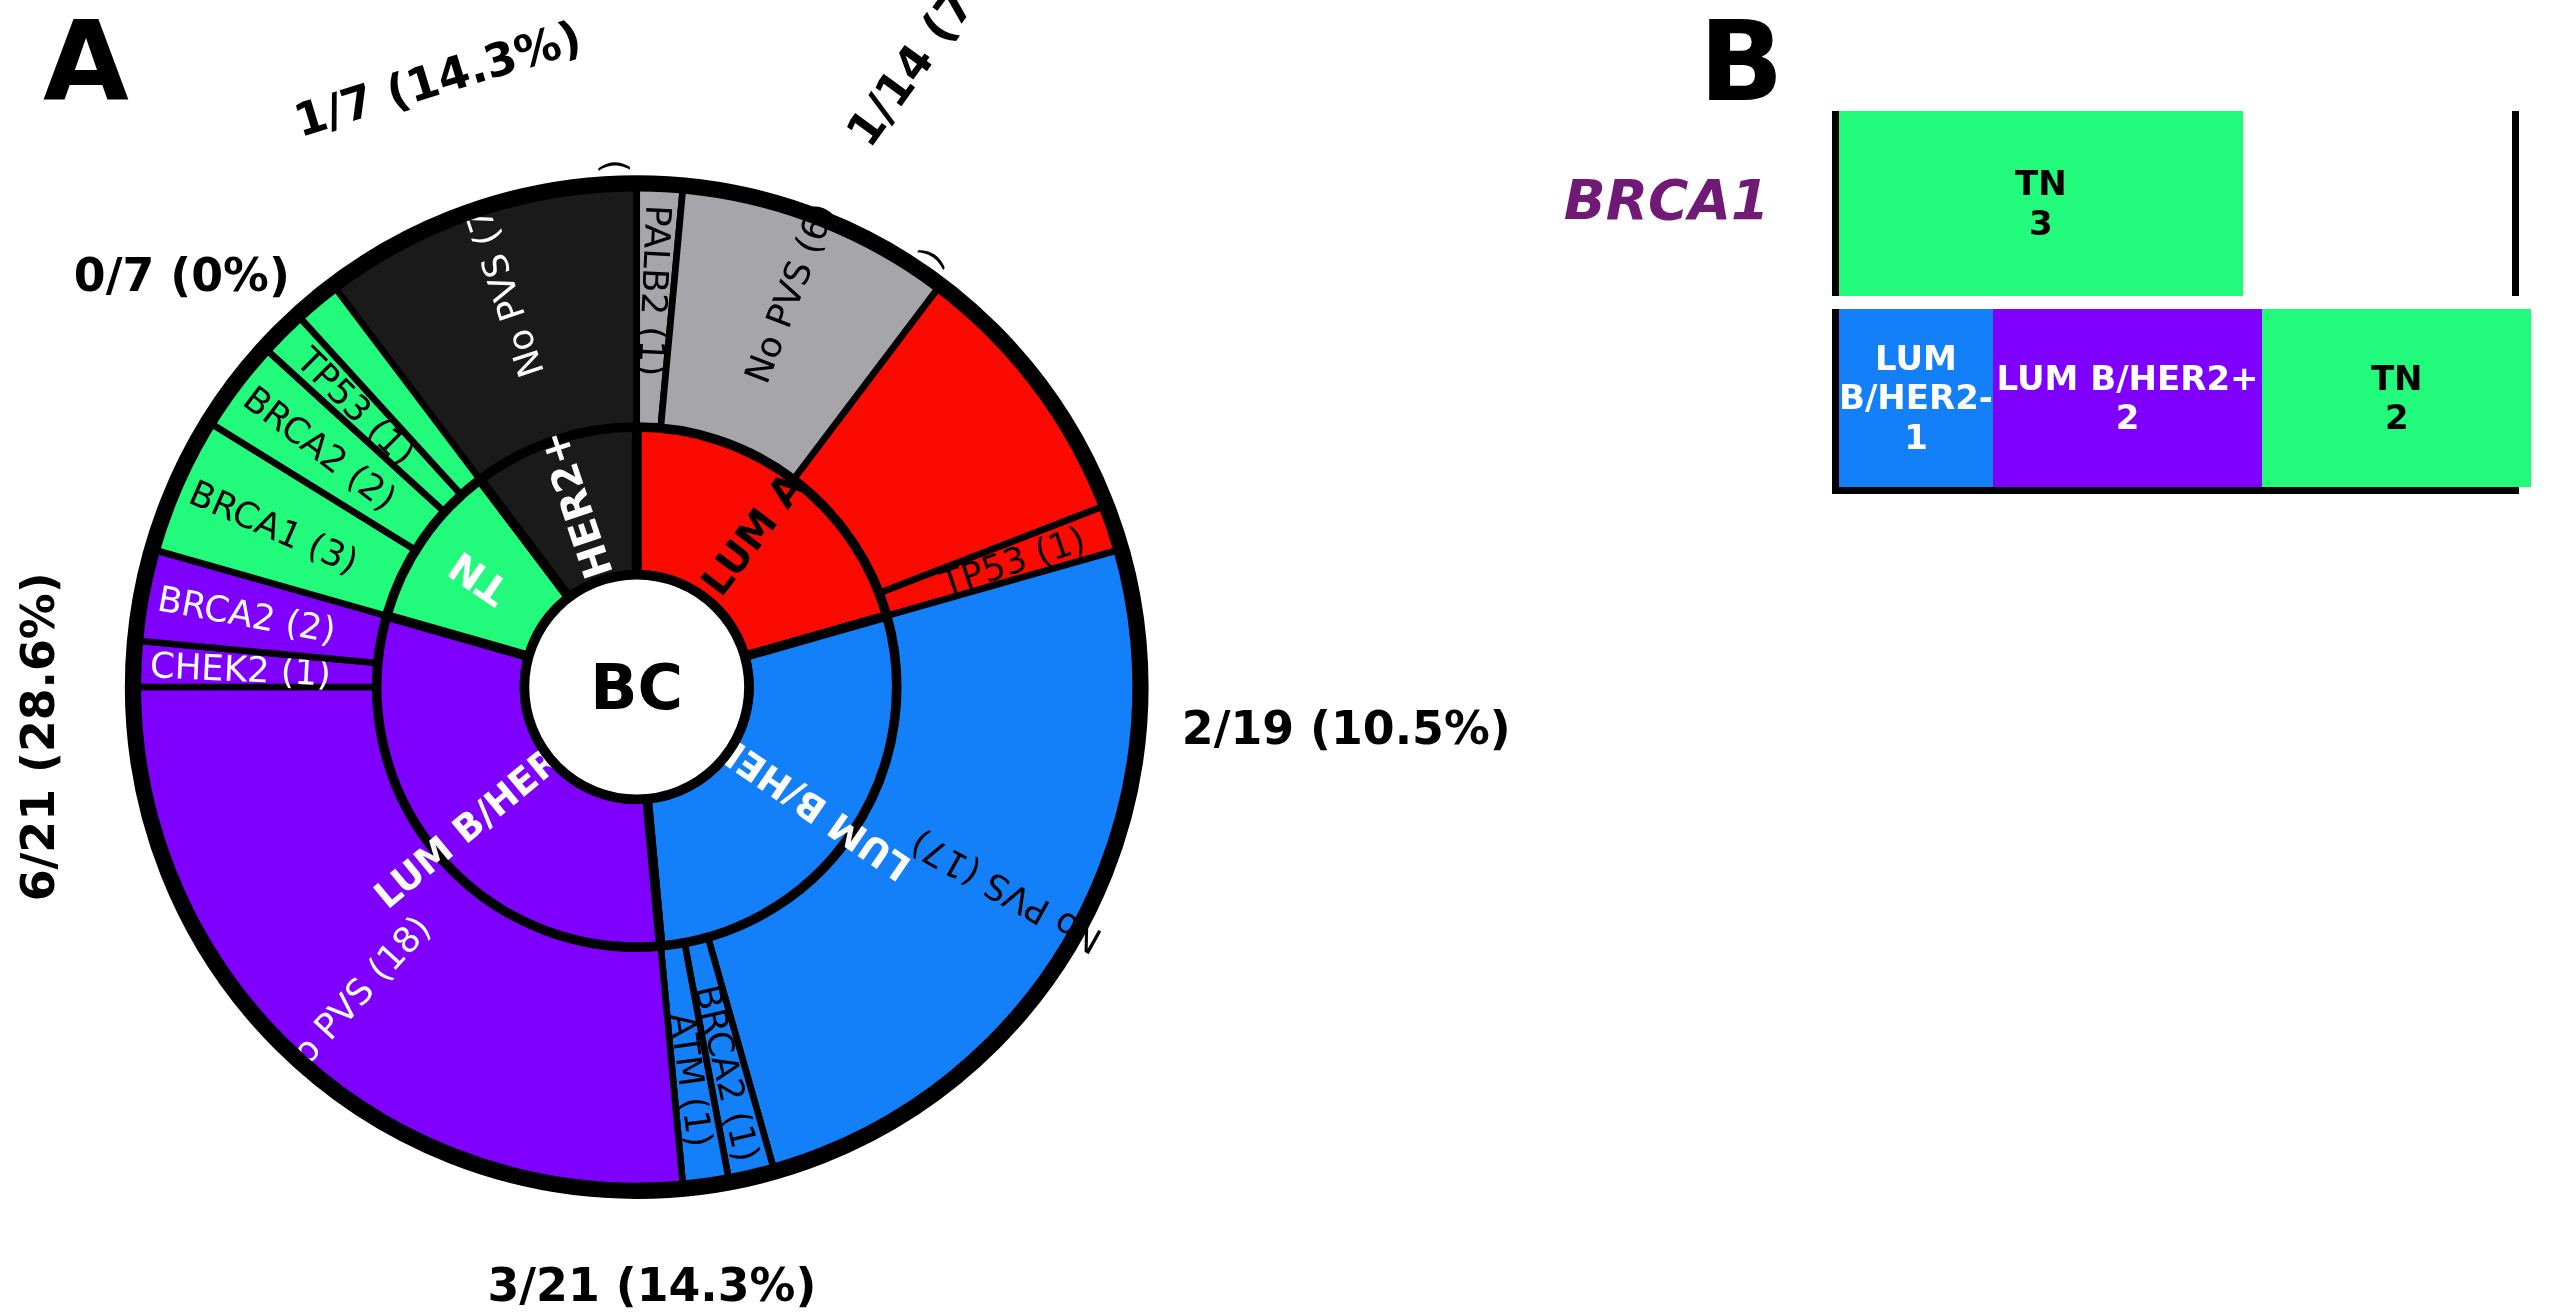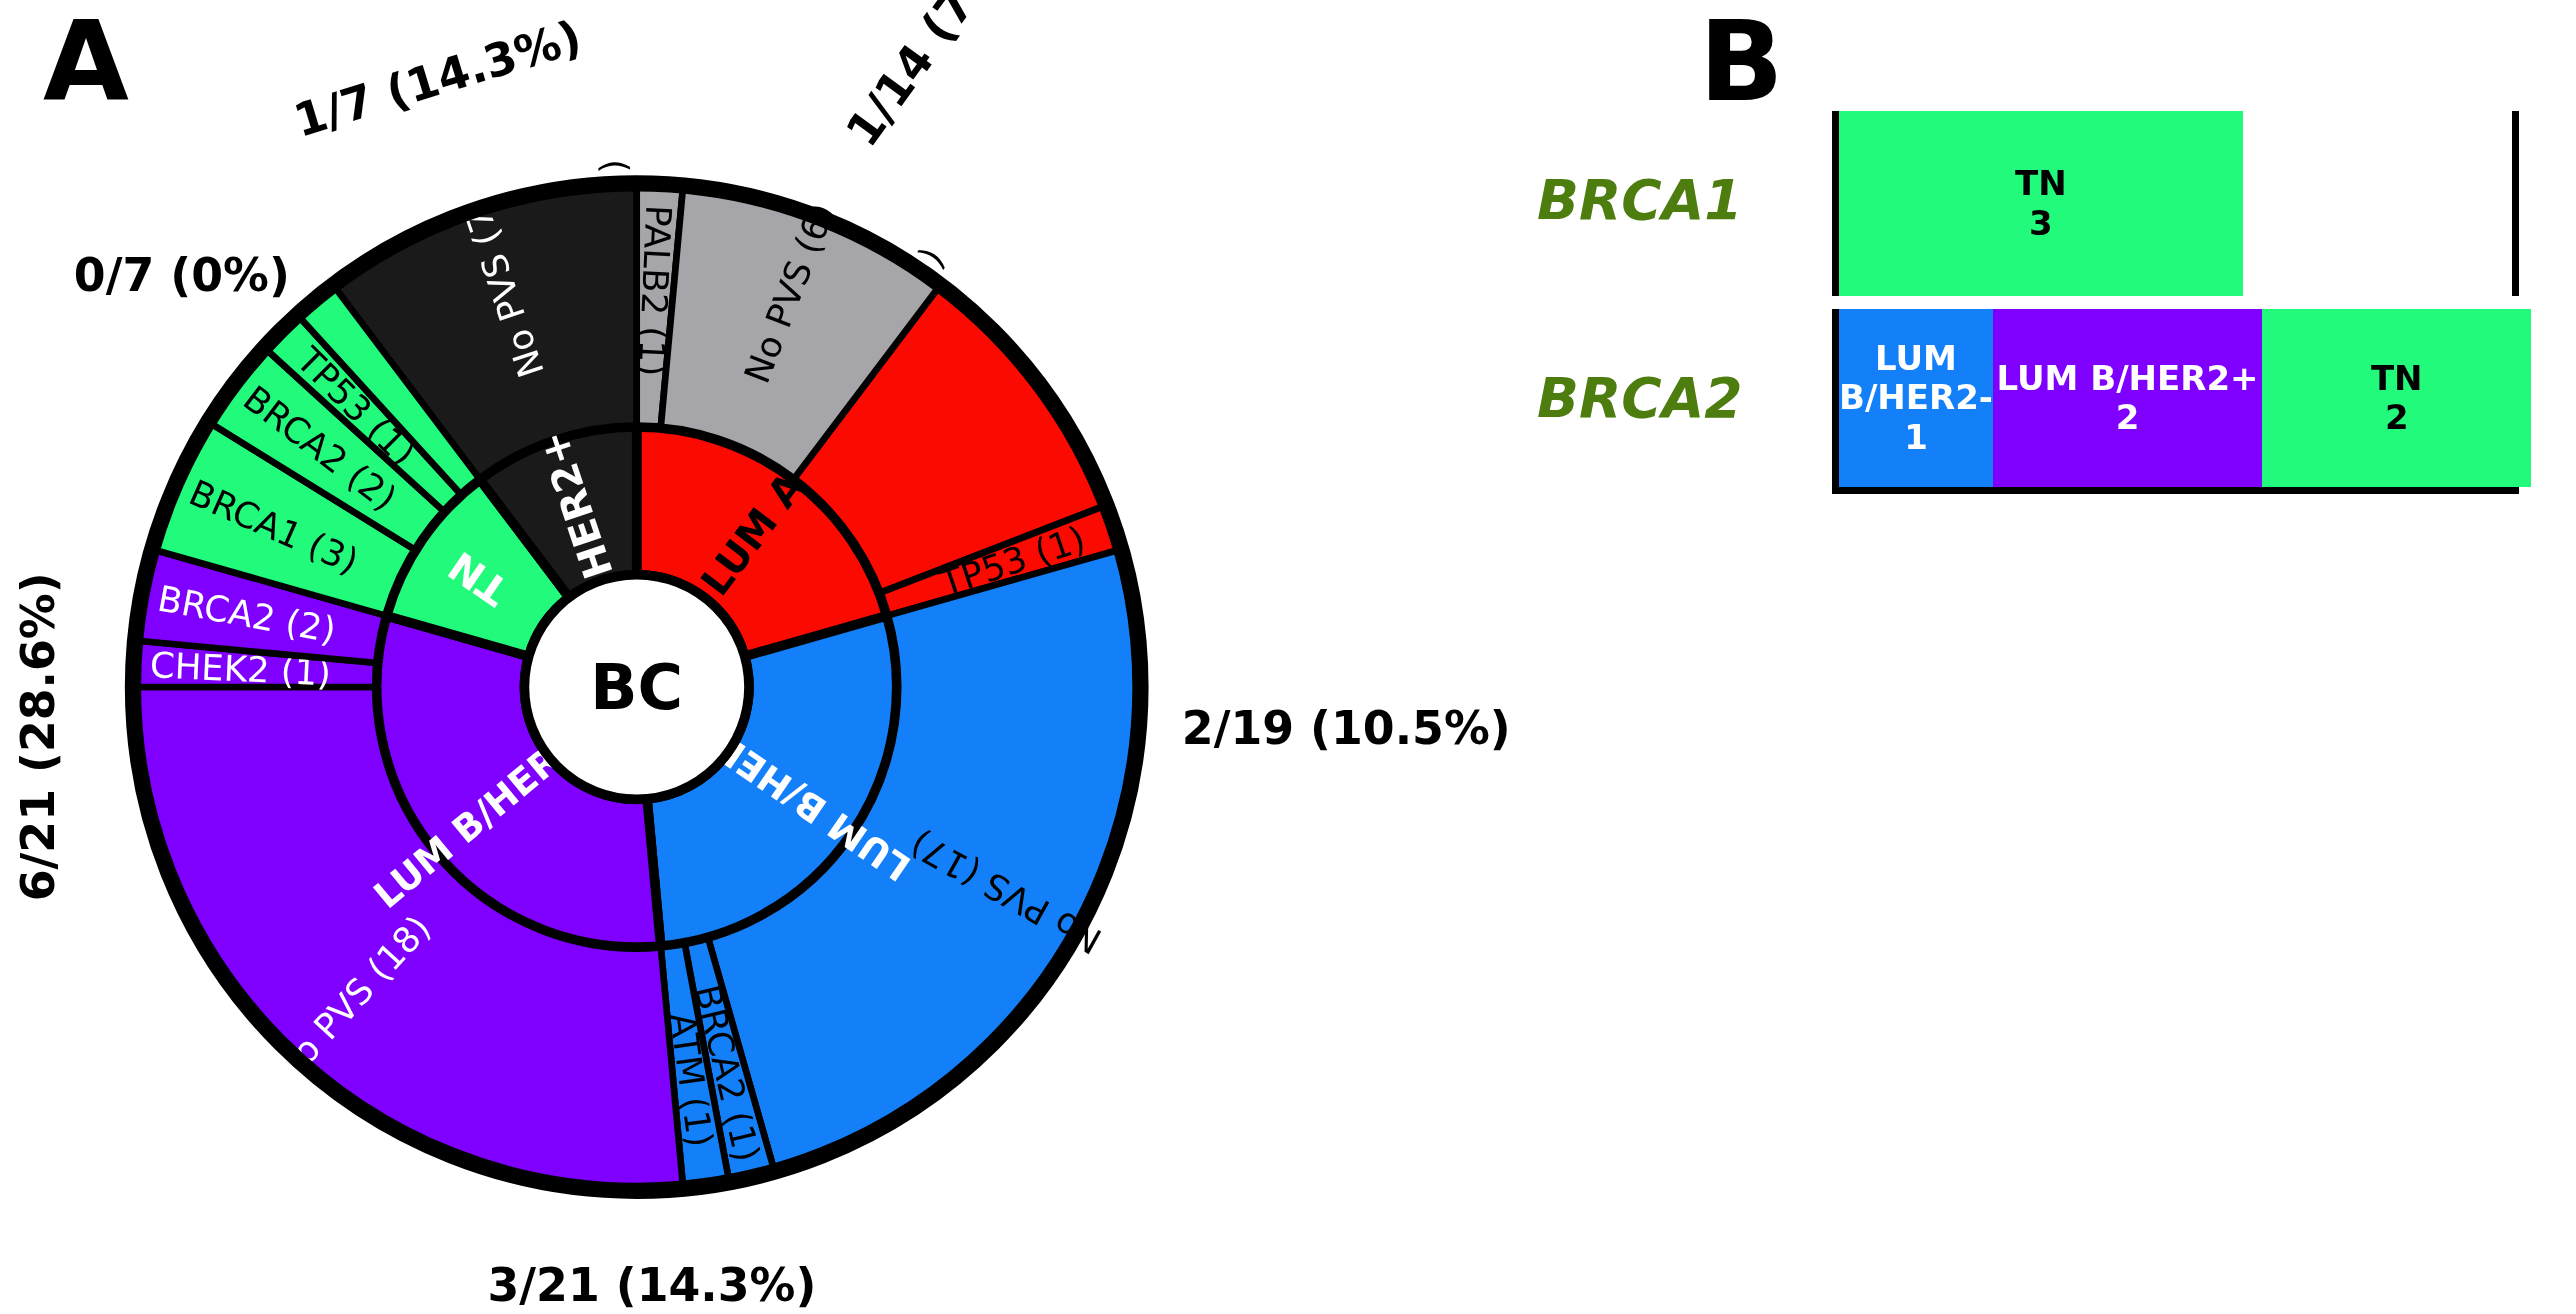--- a/index.html
+++ b/index.html
@@ -62,23 +62,23 @@
     top: 111px;
     width: 990px;
     height: 458px;
   }
   .pb-gene-label {
     position: absolute;
     font-family: "DejaVu Sans", sans-serif;
     font-style: italic;
     font-weight: bold;
     font-size: 55px;
-    color: #4d7c0f;
+    color: #701a75;
     white-space: nowrap;
-    text-align: left;
+    text-align: center;
   }
   .pb-bar {
     position: absolute;
     display: flex;
     border-left: 7.4px solid #000;
     border-right: 7.4px solid #000;
     box-sizing: border-box;
   }
   #pb-bar-2 { border-bottom: 7.4px solid #000; }
   .pb-seg {
@@ -166,21 +166,20 @@
 <div class="panel-letter" id="panel-b-letter">B</div>
 
 <div id="panel-b">
     <div class="pb-gene-label" style="left: 0px; top: 57px; width: 259px;">BRCA1</div>
     <div class="pb-bar" id="pb-bar-1" style="left: 295px; top: 0px; width: 687px; height: 185px;">
       <div class="pb-seg" style="flex: 0 0 60%; background: rgb(34, 250, 124); color: rgb(0, 0, 0);">
         <span class="seg-name">TN</span>
         <span class="seg-count">3</span>
       </div>
     </div>
-    <div class="pb-gene-label" style="left: 0px; top: 255px; width: 259px;">BRCA2</div>
     <div class="pb-bar" id="pb-bar-2" style="left: 295px; top: 198px; width: 687px; height: 185px;">
       <div class="pb-seg" style="flex: 0 0 20%; background: rgb(19, 128, 250); color: rgb(255, 255, 255);">
         <span class="seg-name">LUM B/HER2-</span>
         <span class="seg-count">1</span>
       </div>
       <div class="pb-seg" style="flex: 0 0 40%; background: rgb(128, 0, 255); color: rgb(255, 255, 255);">
         <span class="seg-name">LUM B/HER2+</span>
         <span class="seg-count">2</span>
       </div>
       <div class="pb-seg" style="flex: 0 0 40%; background: rgb(34, 250, 124); color: rgb(0, 0, 0);">

